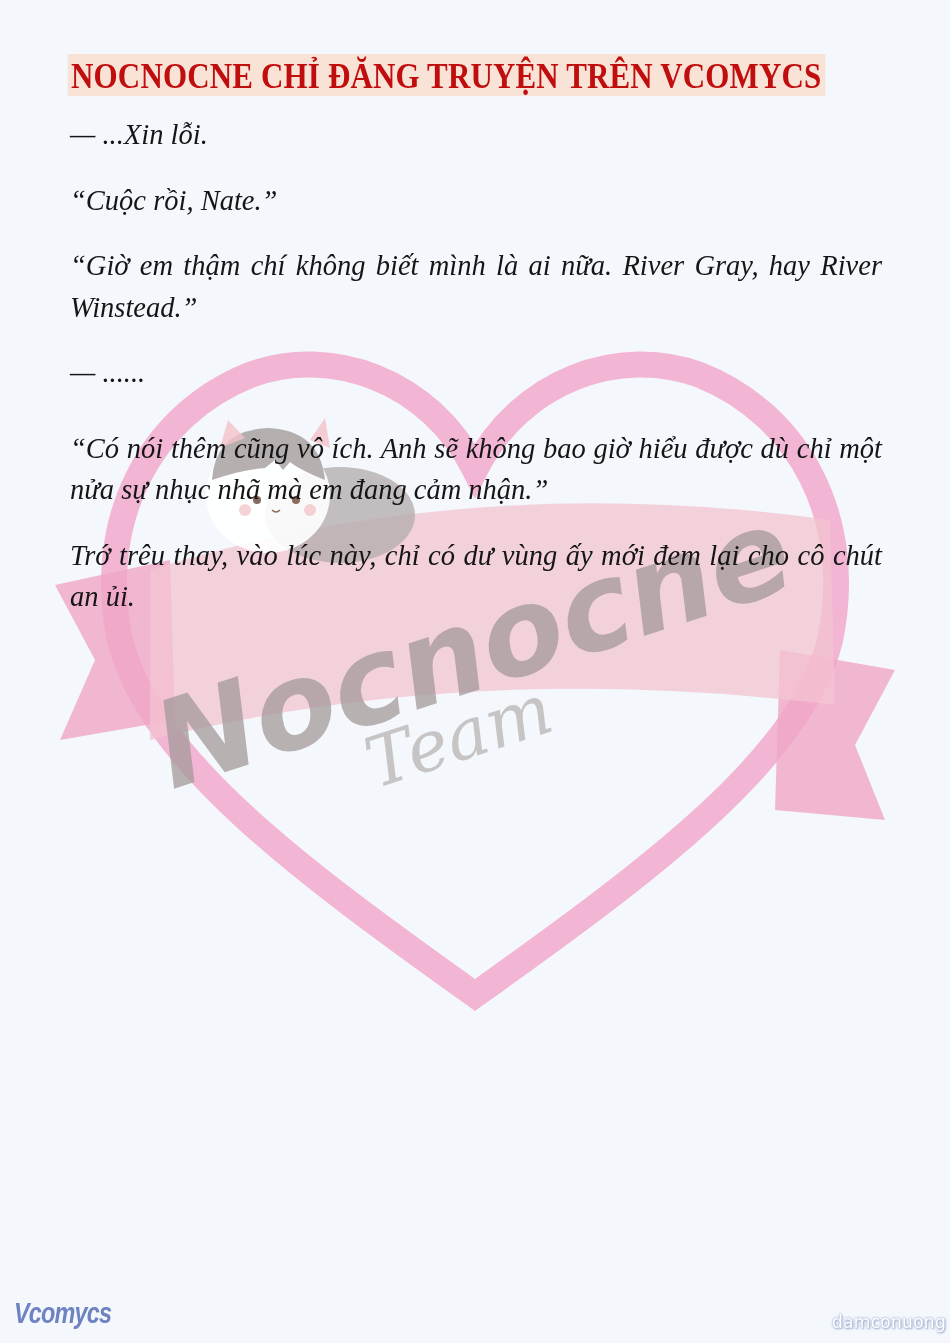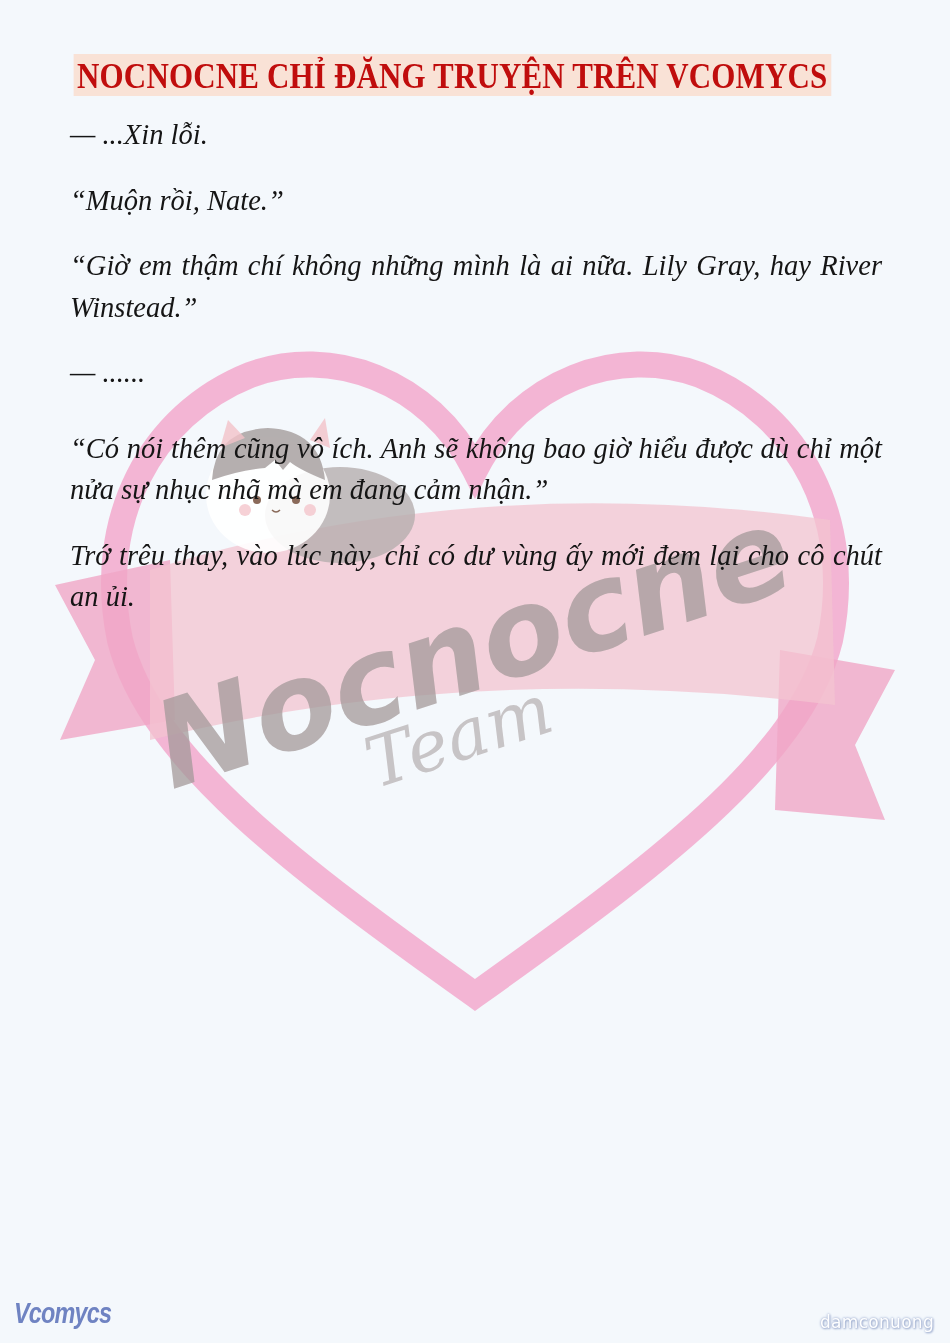--- a/index.html
+++ b/index.html
@@ -8,21 +8,21 @@
     background: #f4f8fc;
     position: relative;
     font-family: "Liberation Serif", "DejaVu Serif", serif;
     color: #151515;
   }
   .page { position: absolute; inset: 0; }
 
   
   .watermark { position: absolute; left: 0; top: 0; width: 950px; height: 1343px; pointer-events: none; z-index: 0; }
 
-  .title-wrap { position: absolute; top: 54px; left: 0; width: 892px; text-align: right; z-index: 2; }
+  .title-wrap { position: absolute; top: 54px; left: 0; width: 892px; text-align: center; z-index: 2; }
   .title {
     display: inline-block;
     background: #f9e2d6;
     color: #c00d0d;
     font-family: "Liberation Serif", "DejaVu Serif", serif;
     font-weight: bold;
     font-size: 36px;
     letter-spacing: 0.2px;
     padding: 2px 4px 0 4px;
     line-height: 40px;
@@ -38,21 +38,21 @@
   .content p { margin: 0 0 24px 0; text-align: justify; text-align-last: left; font-style: italic; }
 
   .footer-logo {
     position: absolute; left: 14px; top: 1296px; z-index: 2;
     font-family: "Liberation Sans", "DejaVu Sans", sans-serif;
     font-style: italic; font-weight: bold;
     font-size: 30px; color: #6f83c2; letter-spacing: -1px;
     transform: scaleX(0.78); transform-origin: left;
   }
   .footer-site {
-    position: absolute; right: 16px; top: 1312px; z-index: 2;
+    position: absolute; right: 4px; top: 1312px; z-index: 2;
     font-family: "DejaVu Sans", "Liberation Sans", sans-serif;
     font-size: 17px; color: #ffffff;
     text-shadow: 0 0 2px #a9b7d6, 0 0 3px #a9b7d6, 1px 1px 2px #9aa9cc;
     letter-spacing: 0.3px;
   }
 </style>
 </head>
 <body>
 
 <div class="page">
@@ -87,22 +87,22 @@
     <text x="470" y="690" font-family="DejaVu Sans, sans-serif" font-weight="bold" font-style="italic" font-size="120" fill="#a49a9a" opacity="0.75" transform="rotate(-18 470 640)" text-anchor="middle">Nocnocne</text>
     <text x="460" y="760" font-family="DejaVu Serif, serif" font-style="italic" font-size="70" fill="#a49a9a" opacity="0.55" transform="rotate(-18 460 740)" text-anchor="middle">Team</text>
   </svg>
 
   <div class="title-wrap">
     <span class="title">NOCNOCNE CHỈ ĐĂNG TRUYỆN TRÊN VCOMYCS</span>
   </div>
 
   <div class="content">
     <p>— ...Xin lỗi.</p>
-    <p>“Muộn rồi, Nate.”</p>
-    <p>“Giờ em thậm chí không những mình là ai nữa. Lily Gray, hay River Winstead.”</p>
+    <p>“Cuộc rồi, Nate.”</p>
+    <p>“Giờ em thậm chí không biết mình là ai nữa. River Gray, hay River Winstead.”</p>
     <p style="margin-bottom:34px">— ......</p>
     <p>“Có nói thêm cũng vô ích. Anh sẽ không bao giờ hiểu được dù chỉ một nửa sự nhục nhã mà em đang cảm nhận.”</p>
     <p>Trớ trêu thay, vào lúc này, chỉ có dư vùng ấy mới đem lại cho cô chút an ủi.</p>
   </div>
 
   <div class="footer-logo">Vcomycs</div>
   <div class="footer-site">damconuong</div>
 </div>
 
 </body></html>

